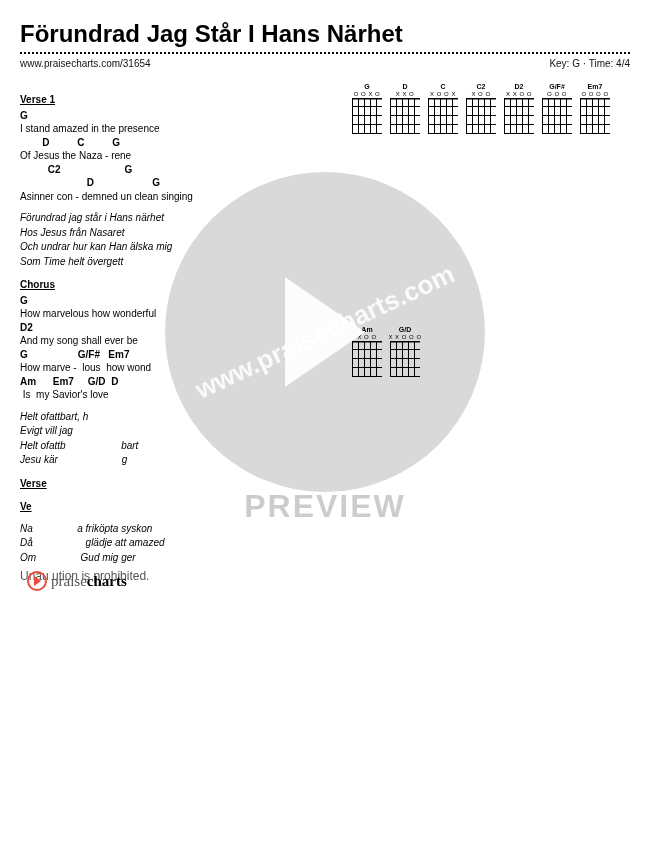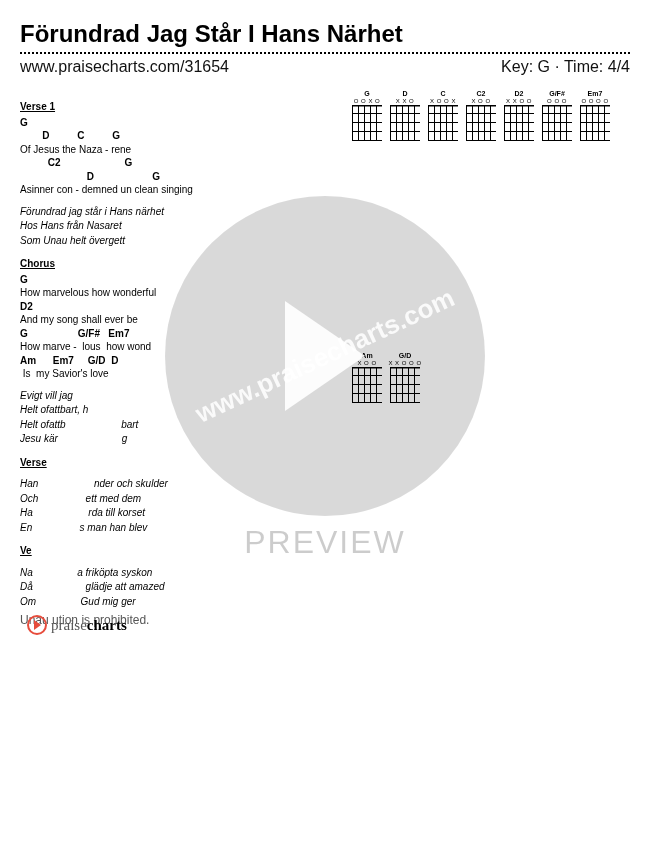--- a/index.html
+++ b/index.html
@@ -16,21 +16,21 @@
     font-weight: bold;
     margin-bottom: 4px;
   }
   .dotline {
     border-bottom: 2px dotted #000;
     margin-bottom: 4px;
   }
   .meta-row {
     display: flex;
     justify-content: space-between;
-    font-size: 16px;
+    font-size: 10px;
     color: #111;
     margin-bottom: 14px;
   }
   .content-row {
     display: flex;
     gap: 20px;
   }
   .lyrics {
     flex: 1;
     font-size: 10px;
@@ -98,21 +98,21 @@
     color: rgba(255,255,255,0.85);
     font-weight: bold;
     pointer-events: none;
   }
   .preview-label {
     position: absolute;
     left: 50%;
     top: 81%;
     transform: translateX(-50%);
     font-size: 32px;
-    font-weight: normal;
+    font-weight: bold;
     color: rgba(0,0,0,0.2);
     letter-spacing: 2px;
     pointer-events: none;
   }
   .footer {
     position: absolute;
     bottom: 12px;
     left: 27px;
     display: flex;
     align-items: center;
@@ -153,52 +153,48 @@
   <span>www.praisecharts.com/31654</span>
   <span>
     <span>Key: G</span><span> · </span><span>Time: 4/4</span>
   </span>
 </div>
 
 <div class="content-row">
   <div class="lyrics" id="lyrics">
       <div class="section-title">Verse 1</div>
       <div class="line chord">G</div>
+      <div class="line">I stand amazed in the presence</div>
       <div class="line chord">        D          C          G</div>
       <div class="line">Of Jesus the Naza - rene</div>
       <div class="line chord">          C2                       G</div>
       <div class="line chord">                        D                     G</div>
       <div class="line">Asinner con - demned un clean singing</div>
       <div class="ital">
         <div class="line">Förundrad jag står i Hans närhet</div>
-        <div class="line">Hos Hans från Nasaret</div>
-        <div class="line">Som Unau helt övergett</div>
+        <div class="line">Hos Jesus från Nasaret</div>
+        <div class="line">Och undrar hur kan Han älska mig</div>
+        <div class="line">Som Time helt övergett</div>
       </div>
       <div class="section-title">Chorus</div>
       <div class="line chord">G</div>
       <div class="line">How marvelous how wonderful</div>
       <div class="line chord">D2</div>
       <div class="line">And my song shall ever be</div>
       <div class="line chord">G                  G/F#   Em7</div>
       <div class="line">How marve -  lous  how wond</div>
       <div class="line chord">Am      Em7     G/D  D</div>
       <div class="line"> Is  my Savior's love </div>
       <div class="ital">
+        <div class="line">Helt ofattbart, h</div>
         <div class="line">Evigt vill jag</div>
-        <div class="line">Helt ofattbart, h</div>
         <div class="line">Helt ofattb                    bart</div>
         <div class="line">Jesu kär                       g</div>
       </div>
       <div class="section-title">Verse</div>
-      <div class="ital">
-        <div class="line">Han                    nder och skulder</div>
-        <div class="line">Och                 ett med dem</div>
-        <div class="line">Ha                    rda till korset</div>
-        <div class="line">En                 s man han blev</div>
-      </div>
       <div class="section-title">Ve</div>
       <div class="ital">
         <div class="line">Na                a friköpta syskon</div>
         <div class="line">Då                   glädje att amazed</div>
         <div class="line">Om                Gud mig ger</div>
       </div>
     </div>
   <div class="chord-diagrams" id="diagrams">
       <div class="cd">
         <div class="cd-name">G</div>

